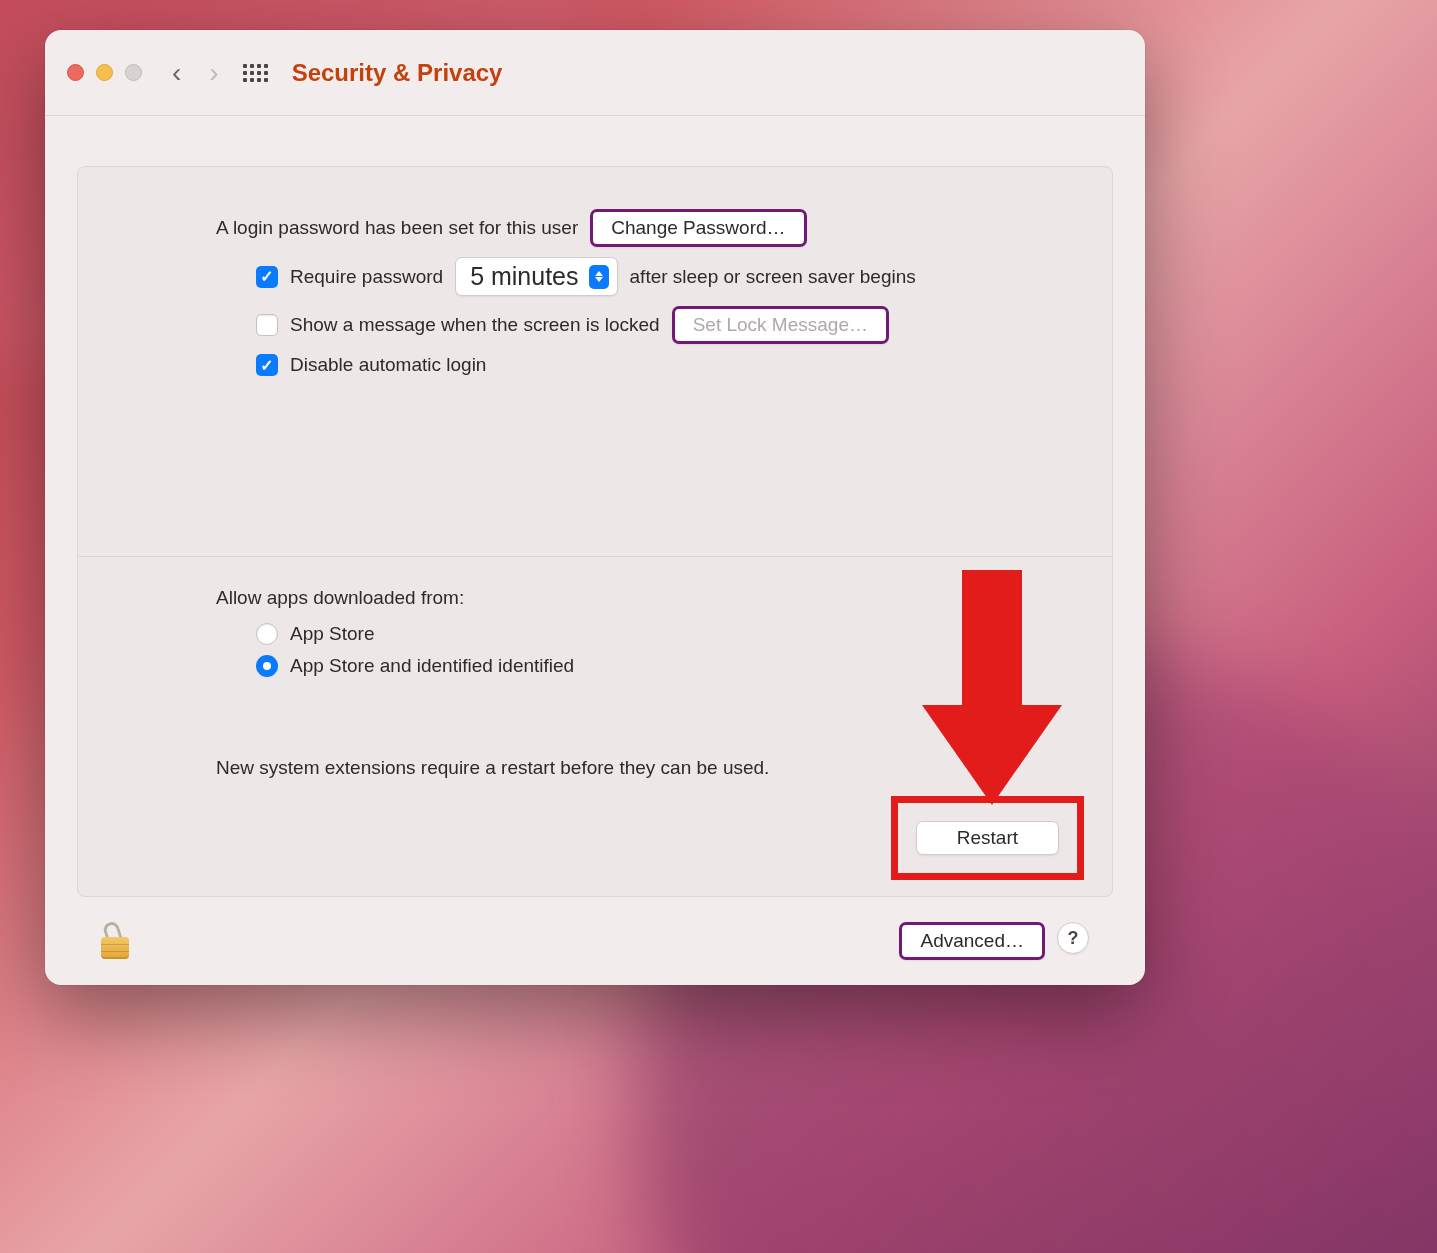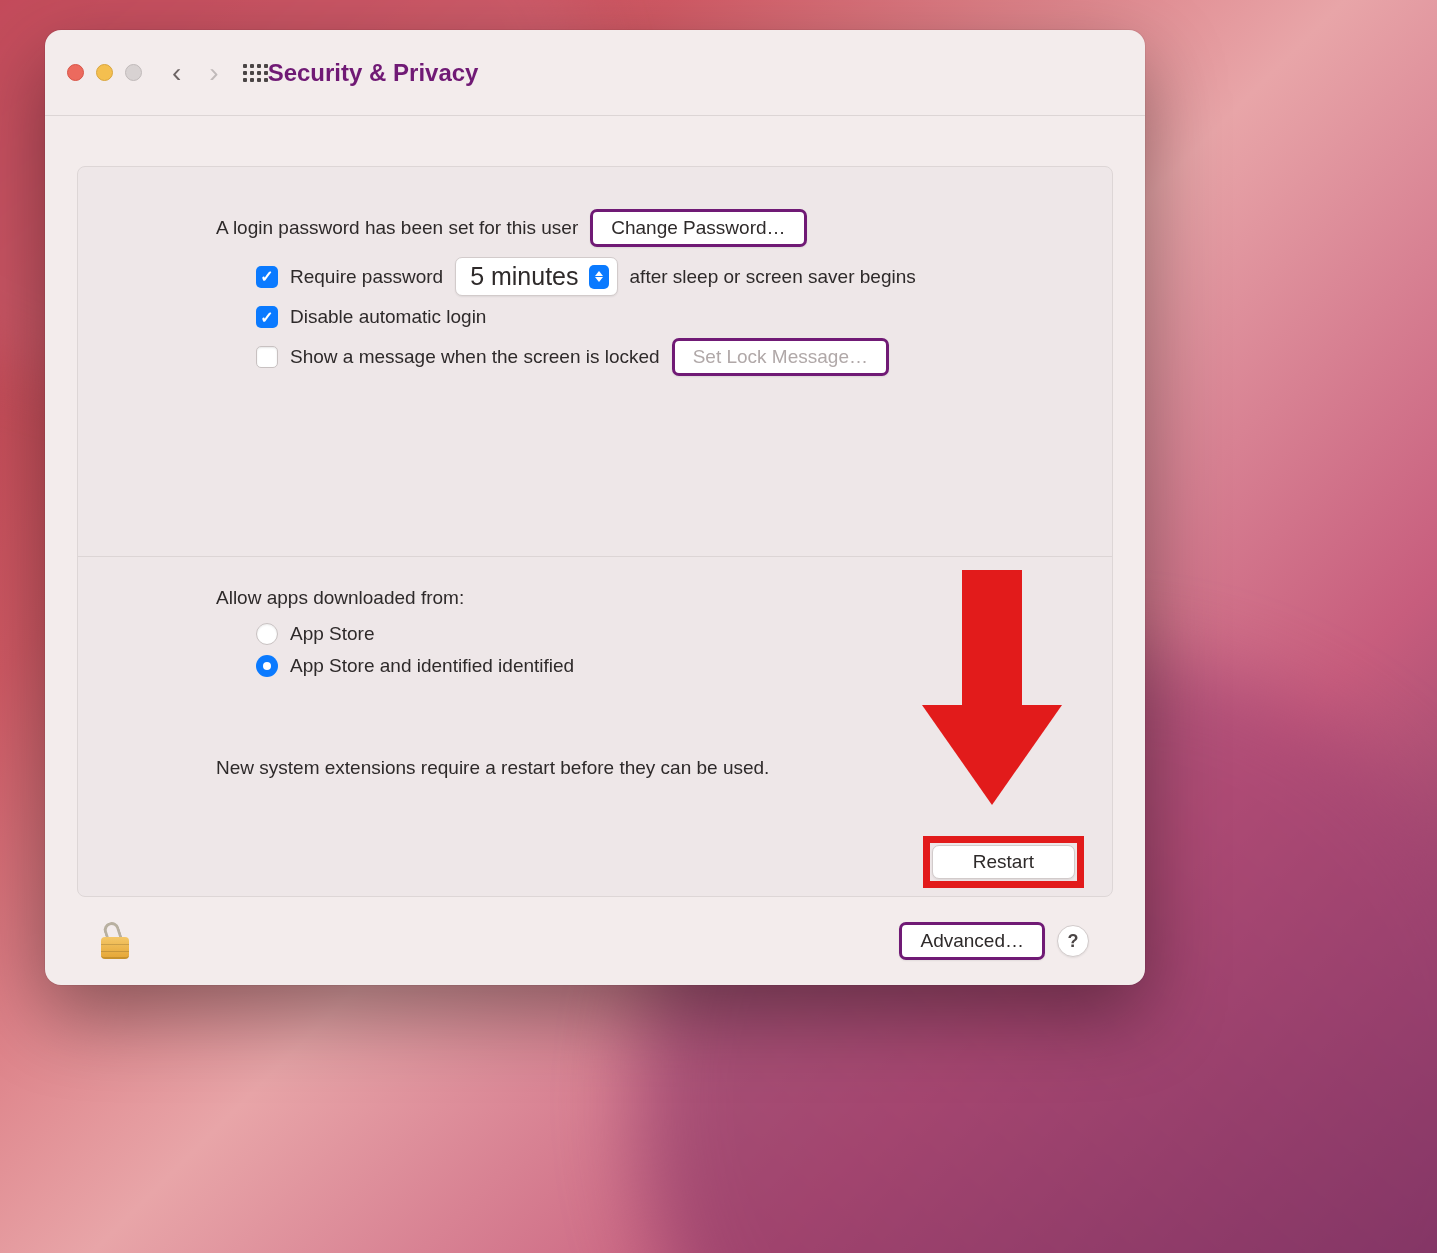--- a/index.html
+++ b/index.html
@@ -51,21 +51,21 @@
     .traffic-lights { display: flex; gap: 12px; }
     .tl { width: 17px; height: 17px; border-radius: 50%; }
     .tl.red { background: #ec6a5e; border: 0.5px solid #d85447; }
     .tl.yellow { background: #f4bf4f; border: 0.5px solid #d9a53d; }
     .tl.green { background: #d8d2d2; border: 0.5px solid #c0baba; }
     .nav-arrows { display: flex; margin-left: 30px; gap: 28px; }
     .nav-arrow { font-size: 28px; color: #6c6464; cursor: default; line-height: 1; font-weight: 300; }
     .nav-arrow.dim { color: #c0baba; }
     .grid-icon { margin-left: 24px; display: grid; grid-template-columns: repeat(4,4px); grid-template-rows: repeat(3,4px); gap: 3px; }
     .grid-icon span { width:4px;height:4px;background:#4a4545;border-radius:1px; }
-    .title { font-size: 24px; font-weight: 700; color: #701a75; }
+    .title { margin-left: 24px; font-size: 24px; font-weight: 700; color: #c2410c; }
     .search-wrap { margin-left: auto; }
     .search {
       width: 280px; height: 38px;
       background: #ebe4e4;
       border: 1px solid #d5cece;
       border-radius: 8px;
       display: flex; align-items: center;
       padding: 0 12px;
       gap: 8px;
     }
@@ -165,23 +165,23 @@
     .radio.checked::after { content:""; width:8px; height:8px; background:#fff; border-radius:50%; }
     .bottom-row {
       display:flex; align-items:center;
       margin-top: 80px;
       margin-left: 100px;
       font-size:19px; color:#2e2a2a;
     }
     .restart-highlight {
       position: absolute;
       right: 28px;
-      bottom: 8px;
+      bottom: 16px;
       border: 7px solid #e21b1b;
-      padding: 2px;
+      padding: 18px;
     }
     .restart-btn {
       background:#fff; border:1px solid #d2cbcb; border-radius:7px;
       padding: 5px 40px; font-size:19px; color:#2e2a2a;
       box-shadow: 0 1px 2px rgba(0,0,0,0.07);
     }
     .big-arrow {
       position: absolute;
       right: 50px;
       bottom: 86px;
@@ -211,21 +211,21 @@
       background: linear-gradient(#f4c768,#e6a838);
       border-radius:4px;
       border-bottom: 2px solid #c8922c;
     }
     .lock-body::before, .lock-body::after {
       content:""; position:absolute; left:0; right:0; height:1px; background: rgba(0,0,0,0.15);
     }
     .lock-body::before { top:7px; }
     .lock-body::after { top:14px; }
     .footer-text { font-size:19px; color:#9a9292; }
-    .footer-right { margin-left:auto; display:flex; gap:12px; align-items:center; }
+    .footer-right { margin-left:auto; display:flex; gap:12px; align-items:flex-start; }
     .help-btn {
       width:32px; height:32px; border-radius:50%;
       background:#fff; border:1px solid #d2cbcb;
       display:flex; align-items:center; justify-content:center;
       font-size:18px; color:#4a4545; font-weight:600;
       box-shadow: 0 1px 2px rgba(0,0,0,0.07);
     }
   </style>
 </head>
 <body>
@@ -276,28 +276,28 @@
         <span class="checkbox checked"></span>
         <span>Require password</span>
         <span class="select">
           <span>5 minutes</span>
           <span class="select-arrows"></span>
         </span>
         <span>after sleep or screen saver begins</span>
       </div>
 
       <div class="row indent">
-        <span class="checkbox checked"></span>
-        <span>Disable automatic login</span>
-      </div>
-
-      <div class="row indent">
         <span class="checkbox unchecked"></span>
         <span>Show a message when the screen is locked</span>
         <button class="btn disabled">Set Lock Message…</button>
+      </div>
+
+      <div class="row indent">
+        <span class="checkbox checked"></span>
+        <span>Disable automatic login</span>
       </div>
 
       <div class="divider"></div>
 
       <div class="section-label">Allow apps downloaded from:</div>
 
       <div class="radio-row">
         <span class="radio unchecked"></span>
         <span>App Store</span>
       </div>

